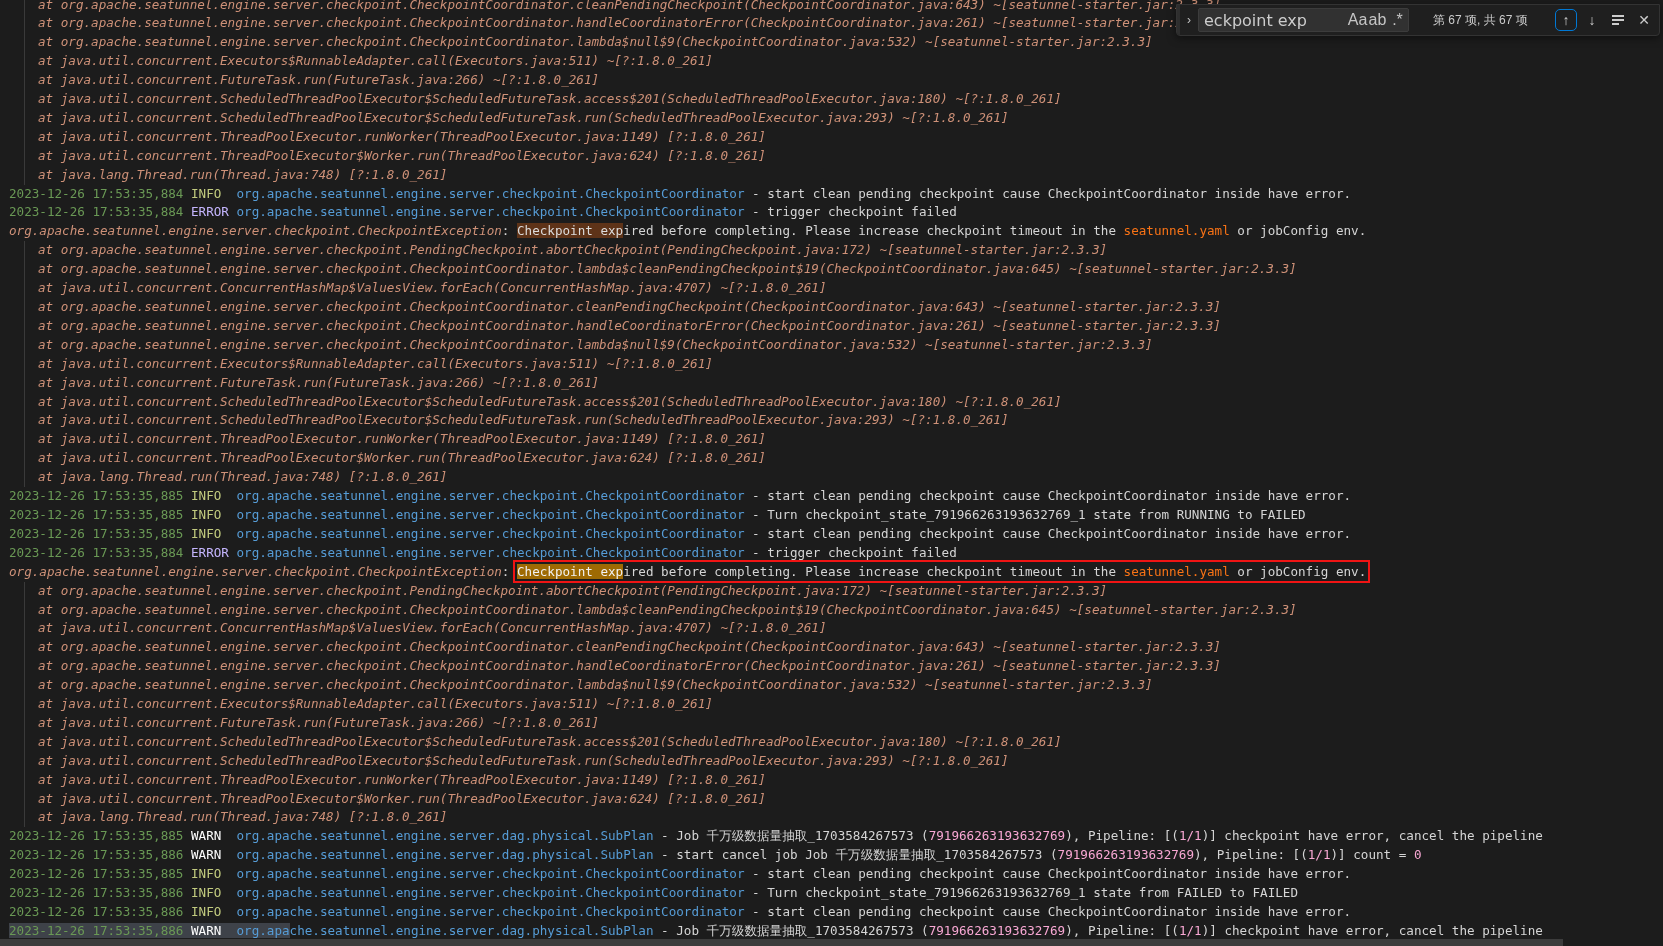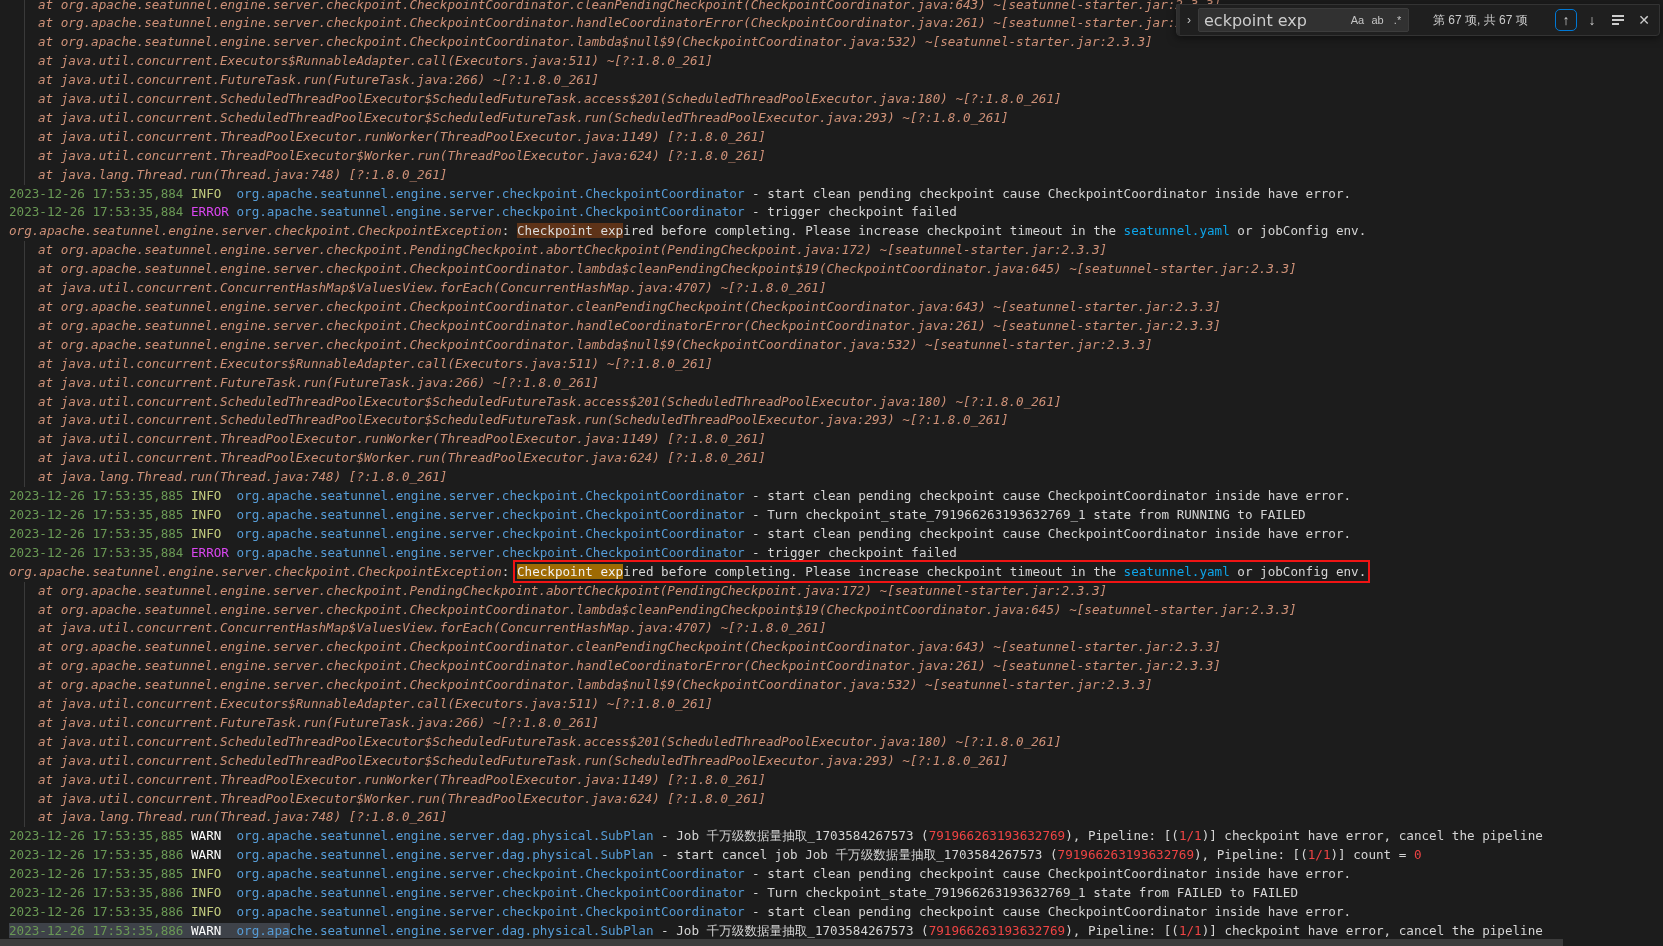--- a/index.html
+++ b/index.html
@@ -11,27 +11,27 @@
   
   #content{
     position:absolute;left:0;top:-4.5px;z-index:1;
     font-size:12.6px;line-height:18.92px;white-space:pre;
   }
   .ln{height:18.92px;padding-left:9px;position:relative;}
   .ln.ind{padding-left:38px;}
   .ln.ind::before{content:"";position:absolute;left:24px;top:0;bottom:0;width:1px;background:#3a3a3a;}
   .t{color:#6A9955}
   .i{color:#c2cb7f}
-  .e{color:#d946ef}
+  .e{color:#c4b5fd}
   .w{color:#ffffff}
   .c{color:#569CD6}
   .p{color:#D5D5D5}
   .s{color:#CE9178;font-style:italic}
-  .l{color:#0ea5e9}
-  .n{color:#ef4444}
+  .l{color:#f97316}
+  .n{color:#f9a8d4}
   .m{background:#5E3318;color:#DCDCDC}
   .M{background:#9E6A03;color:#F2F2F2}
   .sel{background:#3E4249}
   .redbox{outline:2px solid #F01414;outline-offset:2px;}
   
   .findwidget{
     position:absolute;left:1176px;top:4px;width:484px;height:32px;z-index:5;
     background:#1f1f1f;border:1px solid #333;border-radius:0 0 4px 4px;
     box-shadow:0 2px 8px rgba(0,0,0,.5);
     display:flex;align-items:center;box-sizing:border-box;
@@ -44,21 +44,21 @@
   }
   .fw-input{
     width:211px;height:24px;background:#313131;border:1px solid #3c3c3c;border-radius:2px;
     display:flex;align-items:center;box-sizing:border-box;padding-left:5px;
   }
   .fw-query{
     flex:1;color:#cccccc;font-size:16px;overflow:hidden;white-space:nowrap;
     font-family:"DejaVu Sans","Liberation Sans",sans-serif;
   }
   .fw-opt{
-    width:19px;height:19px;border:none;background:none;color:#c5c5c5;font-size:11px;
+    width:19px;height:19px;border:none;background:none;color:#c5c5c5;font-size:16px;
     display:flex;align-items:center;justify-content:center;border-radius:3px;cursor:pointer;padding:0;margin-right:1px;
   }
   .fw-opt.word span{}
   .fw-results{color:#cccccc;font-size:12px;margin-left:24px;white-space:nowrap;}
   .fw-spacer{flex:1;}
   .fw-btn{
     width:22px;height:22px;border:none;background:none;color:#cccccc;font-size:14px;
     display:flex;align-items:center;justify-content:center;border-radius:5px;cursor:pointer;padding:0;margin-right:4px;
   }
   .fw-btn.focused{outline:1px solid #0078d4;outline-offset:-1px;}

